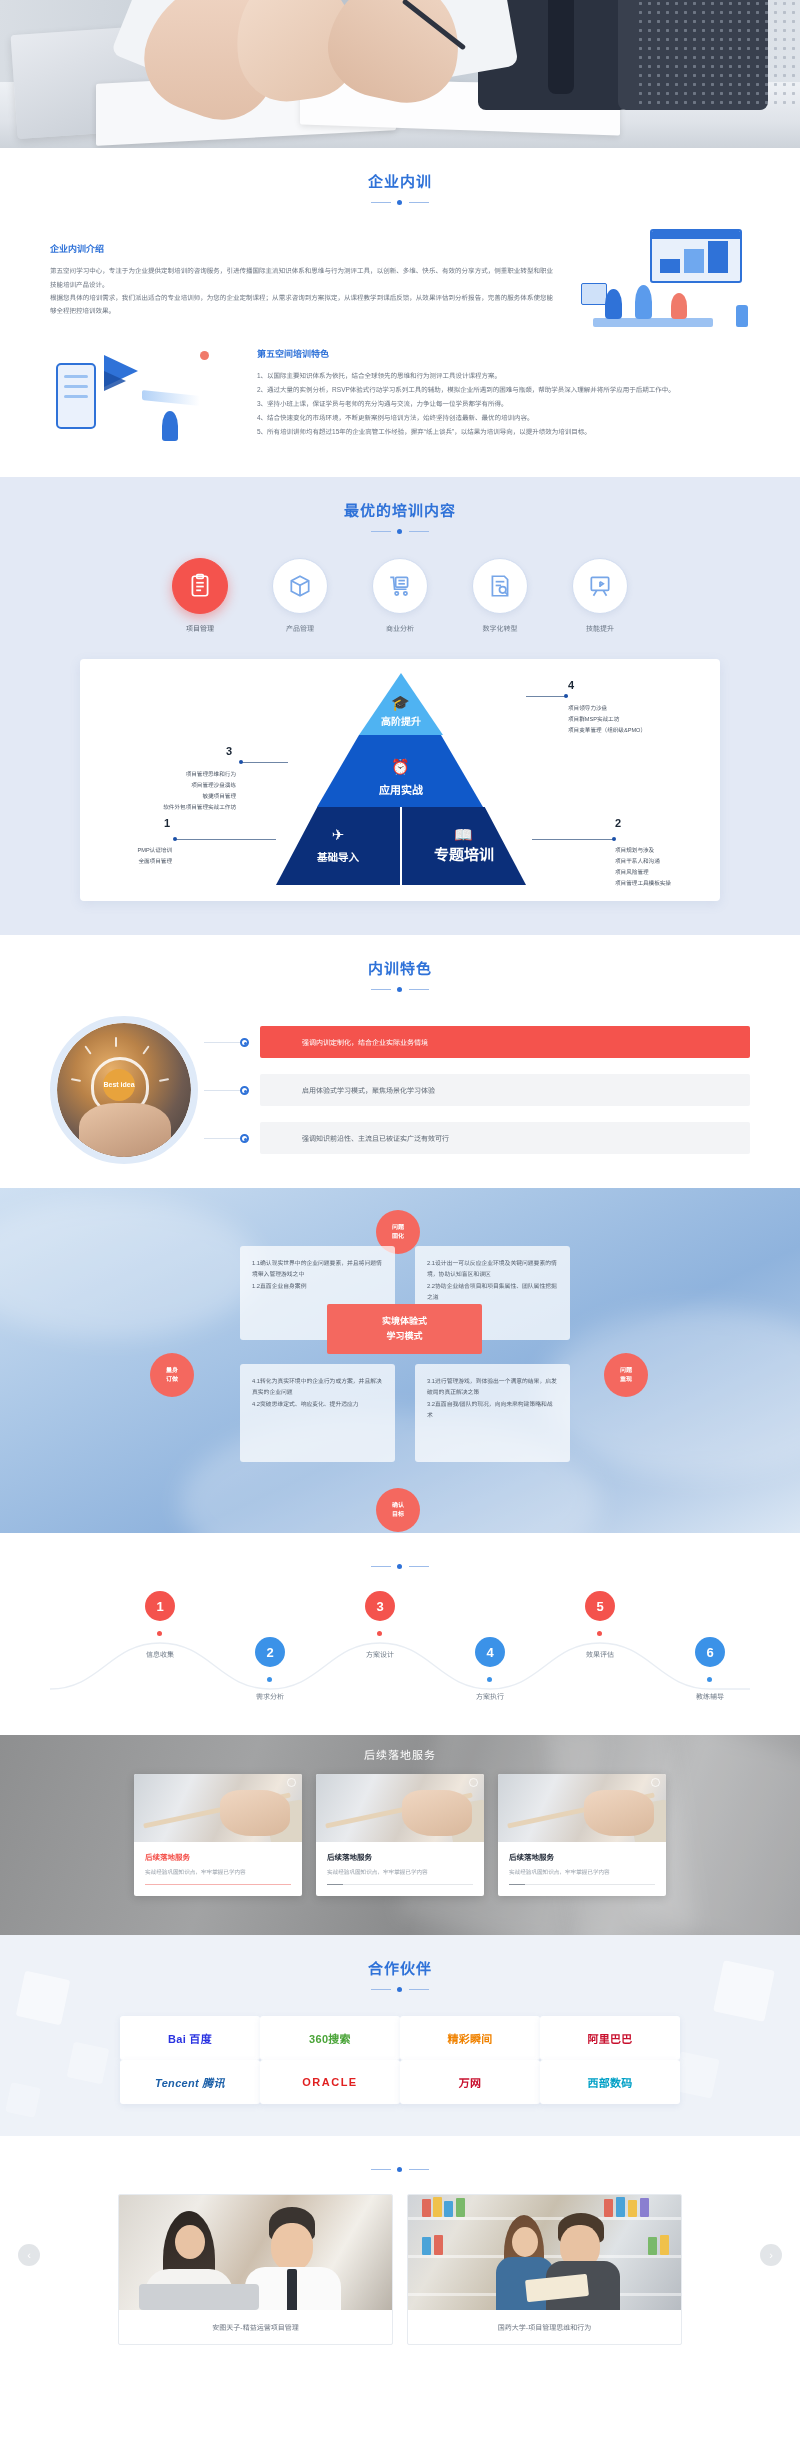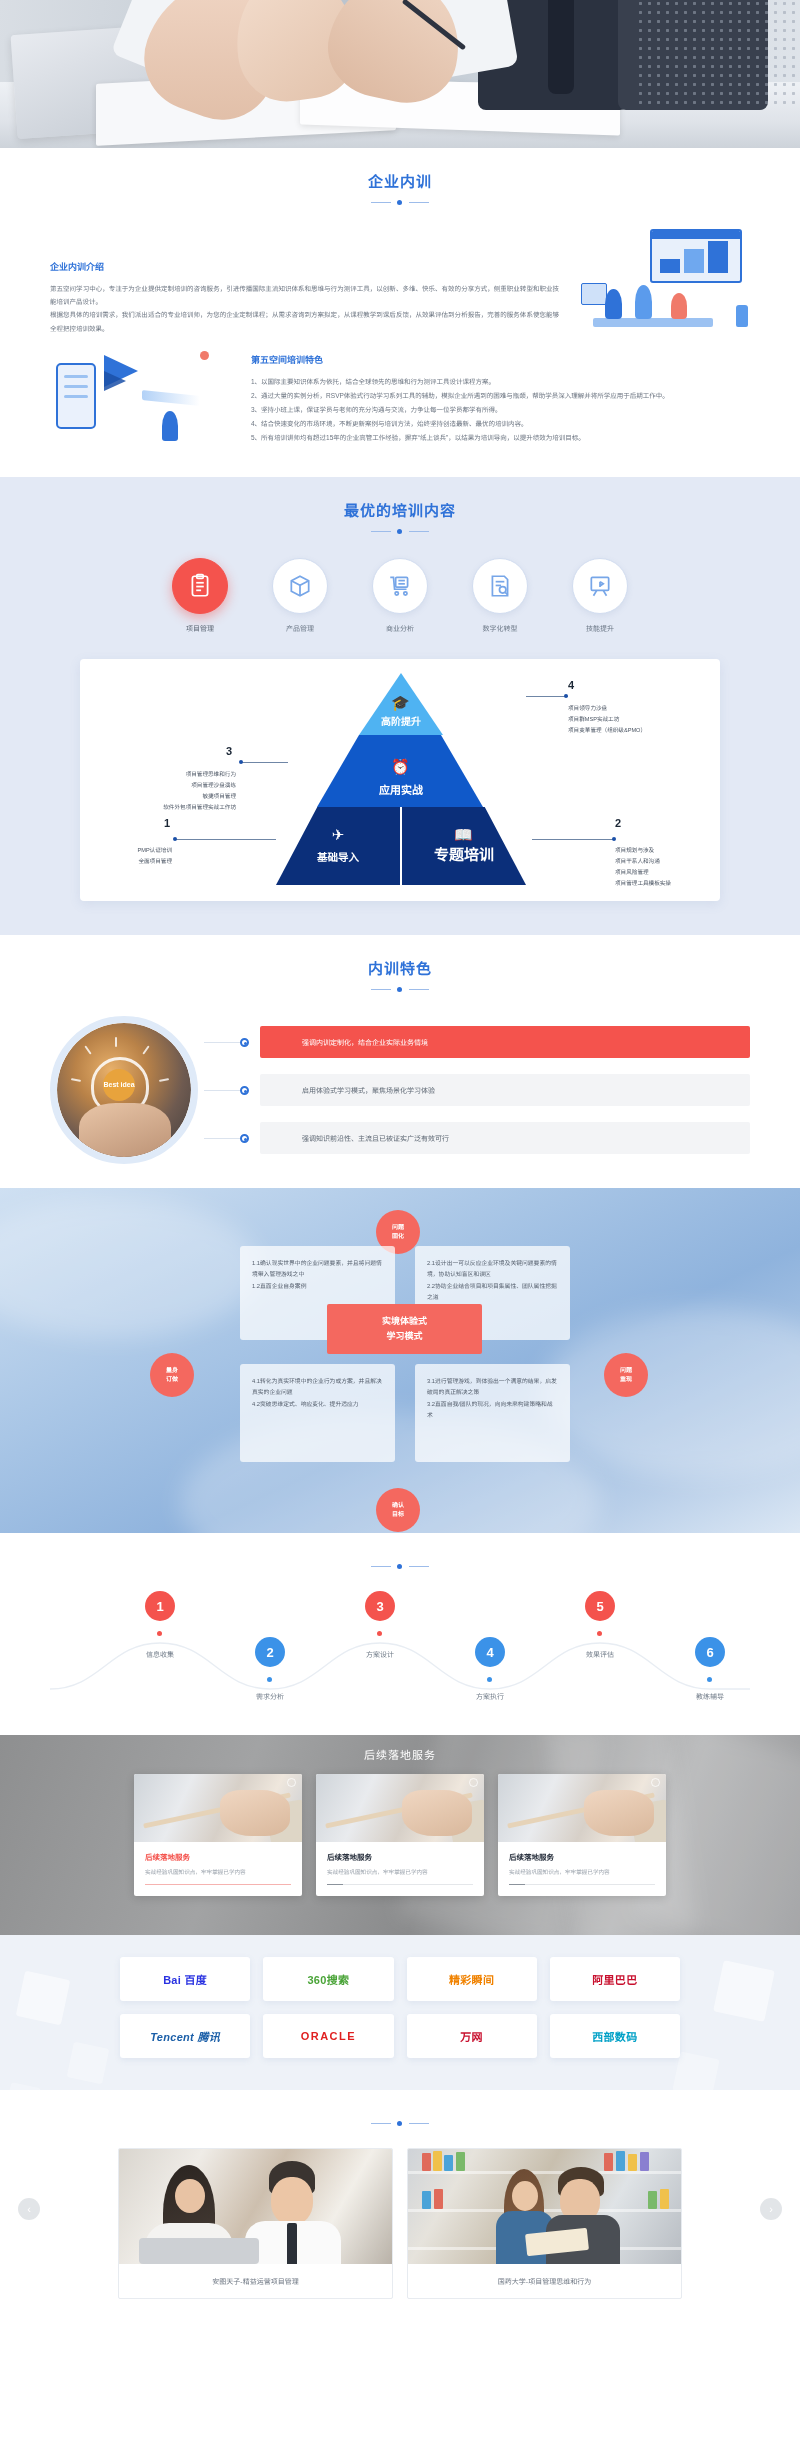--- a/index.html
+++ b/index.html
@@ -38,21 +38,21 @@
   .sec-title .deco{margin:7px auto 0;width:58px;height:9px;position:relative}
   .sec-title .deco i{position:absolute;top:4px;width:20px;height:1px;background:#9dbcea}
   .sec-title .deco i.l{left:0}.sec-title .deco i.r{right:0}
   .sec-title .deco b{position:absolute;left:26px;top:2px;width:5px;height:5px;border-radius:50%;background:#2f72d8}
 
   
   .intro{background:#fff;padding:0 0 26px}
   .intro-body{width:700px;margin:0 auto;padding-top:18px}
   .intro h3{font-size:9px;color:#2f72d8;font-weight:bold;margin-bottom:9px}
   .intro p{font-size:6.5px;line-height:2.05;color:#6b7480;text-align:justify}
-  .blk{display:flex;align-items:flex-end;gap:16px;margin-bottom:6px}
+  .blk{display:flex;align-items:center;gap:22px;margin-bottom:6px}
   .blk .txt{flex:1}
   .ill{width:175px;height:110px;flex:0 0 175px;position:relative}
   .ill2{width:185px;height:104px;flex:0 0 185px;position:relative}
   .ol{list-style:none}
   .ol li{font-size:6.5px;line-height:2.15;color:#6b7480}
 
   
   .i-screen{position:absolute;right:8px;top:4px;width:92px;height:54px;background:#e8f0fb;border:2px solid #2f72d8;border-radius:3px}
   .i-screen .bar{position:absolute;left:8px;width:20px;background:#2f72d8;bottom:8px}
   .i-screen .b1{height:14px}.i-screen .b2{left:32px;height:24px;background:#6fa8ef}
@@ -187,21 +187,21 @@
   .card.hot .card-body h4{color:#f4534d}
   .card-body p{font-size:5.6px;color:#98a0aa;margin-bottom:8px}
   .card-body .rule{height:1px;background:#e4e7ea}
   .card.hot .card-body .rule{background:#f6b3b0}
   .card-body .rule i{display:block;width:16px;height:1px;background:#8b939c}
   .card.hot .card-body .rule i{width:100%;background:#f6b3b0}
 
   
   .partners{position:relative;padding:0 0 32px;background:#eef2f8;overflow:hidden}
   .partners .sq{position:absolute;background:rgba(255,255,255,.55);border-radius:3px;transform:rotate(12deg)}
-  .logo-grid{width:560px;margin:22px auto 0;display:grid;grid-template-columns:repeat(4,1fr);gap:13px;position:relative}
+  .logo-grid{width:560px;margin:22px auto 0;display:grid;grid-template-columns:repeat(4,1fr);position:relative}
   .logo{height:44px;background:#fff;border-radius:3px;display:flex;align-items:center;justify-content:center;
         box-shadow:0 2px 6px rgba(90,120,170,.10)}
   .logo span{font-size:11px;font-weight:bold;letter-spacing:.3px}
 
   
   .moments{background:#fff;padding:0 0 22px;position:relative}
   .mom-wrap{display:flex;justify-content:center;gap:14px;margin-top:20px;position:relative;width:700px;margin-left:auto;margin-right:auto}
   .mom{width:275px;border:1px solid #e7ebf0;border-radius:2px;overflow:hidden;background:#fff}
   .mom .pic{height:115px;position:relative;overflow:hidden}
   .mom .cap{height:34px;display:flex;align-items:center;justify-content:center;font-size:7px;color:#6b7480}
@@ -612,20 +612,28 @@
     </div>
   </section>
 
   <section class="partners">
     <div class="sq" style="left:20px;top:40px;width:46px;height:46px"></div>
     <div class="sq" style="left:70px;top:110px;width:36px;height:36px;opacity:.6"></div>
     <div class="sq" style="right:30px;top:30px;width:52px;height:52px"></div>
     <div class="sq" style="right:84px;top:120px;width:40px;height:40px;opacity:.55"></div>
     <div class="sq" style="left:8px;top:150px;width:30px;height:30px;opacity:.5"></div>
 
+    <div class="sec-title">
+      <h2>合作伙伴</h2>
+      <div class="deco">
+          <i class="l"></i>
+          <b></b>
+          <i class="r"></i>
+        </div>
+    </div>
 
     <div class="logo-grid">
       <div class="logo">
           <span style="color:#2932e1">Bai 百度</span>
         </div>
       <div class="logo">
           <span style="color:#4aa438">360搜索</span>
         </div>
       <div class="logo">
           <span style="color:#f08200">精彩瞬间</span>

